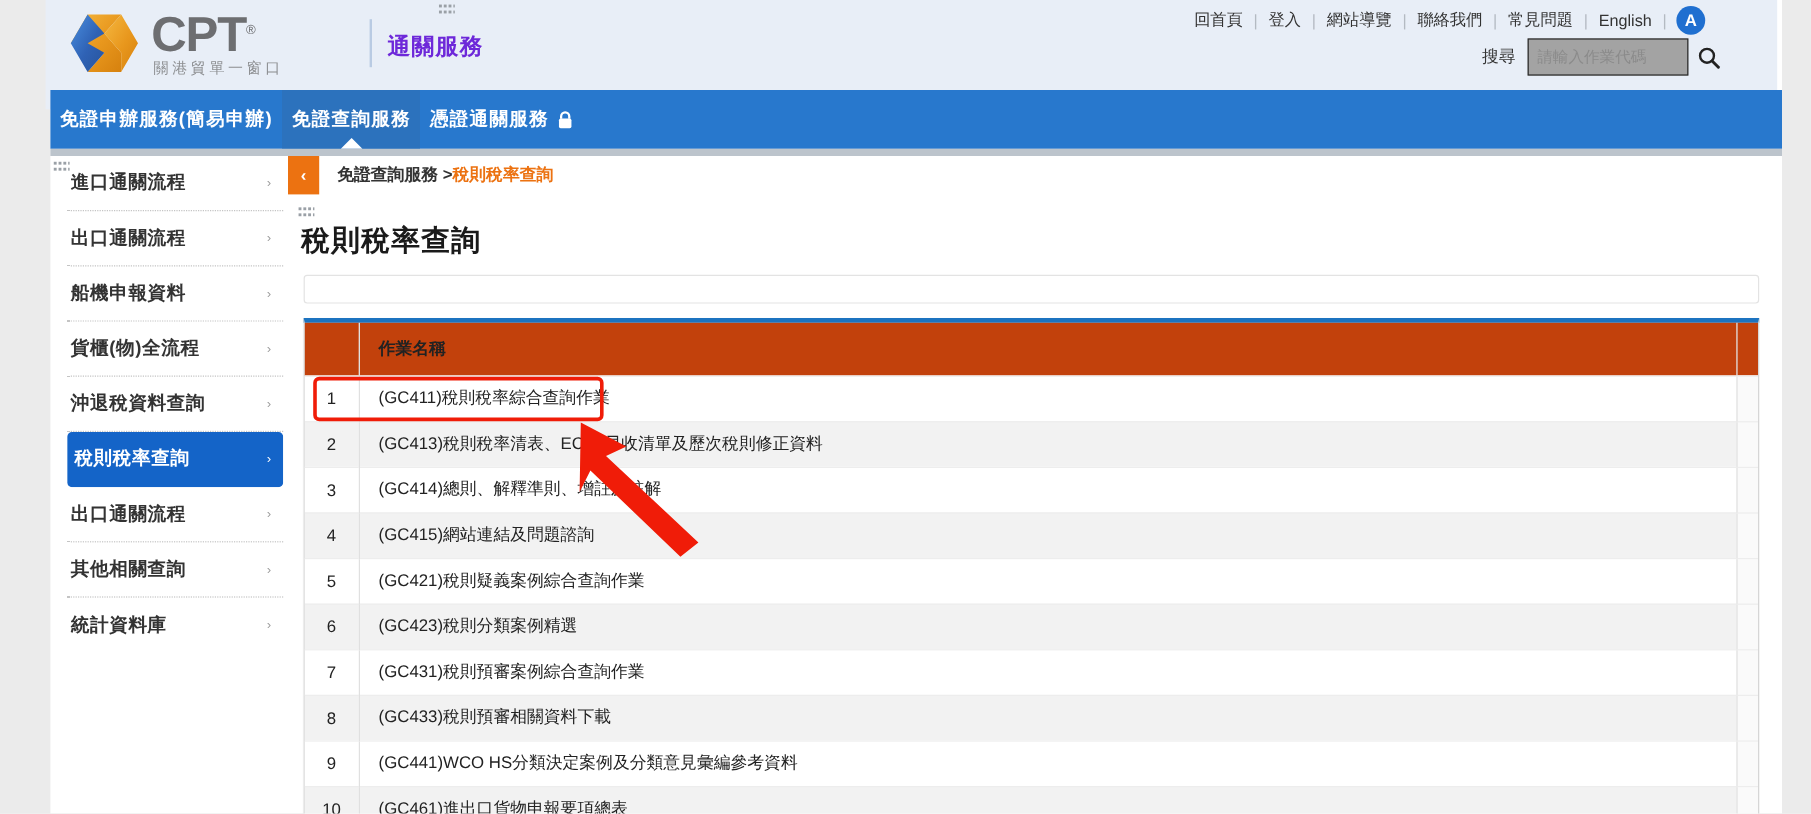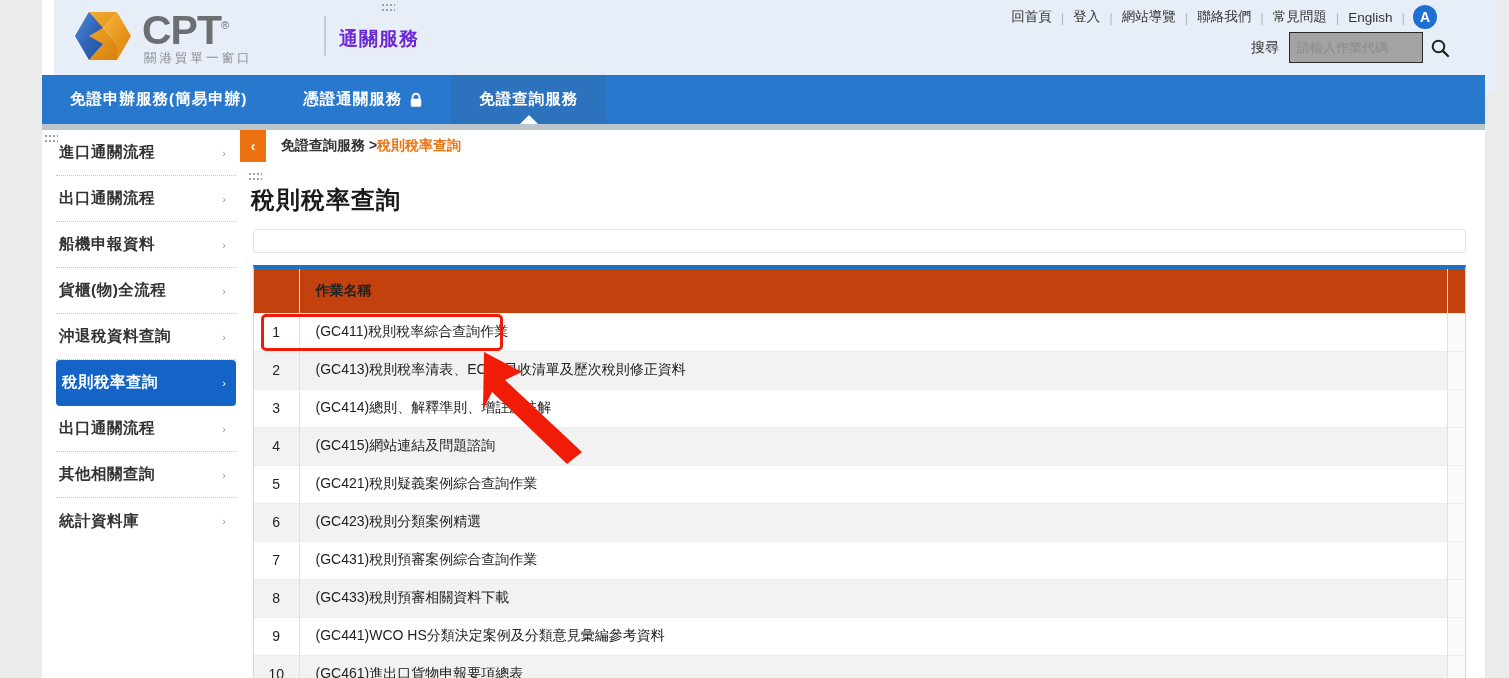--- a/index.html
+++ b/index.html
@@ -12,21 +12,21 @@
   #root { position:relative; width:1509px; height:678px; }
 
   
   .page {
     position:absolute; left:42px; top:0; width:1443px; height:678px;
     background:#ffffff;
   }
 
   
   .header {
-    position:absolute; left:54px; top:0; width:1443px; height:91px;
+    position:absolute; left:38px; top:0; width:1443px; height:91px;
     background:#e8eef7;
   }
   .logo-wrap { position:absolute; left:18px; top:6px; display:flex; align-items:center; }
   .logo-mark { width:62px; height:56px; position:relative; }
   .logo-text { margin-left:8px; }
   .cpt-word {
     font-size:41px; font-weight:bold; color:#6d6e71; letter-spacing:-1px;
     line-height:38px; position:relative; display:inline-block;
   }
   .cpt-reg { font-size:11px; vertical-align:super; font-weight:normal; }
@@ -79,21 +79,21 @@
     width:34px; height:31px; background:transparent; border:none; cursor:pointer;
     display:flex; align-items:center; justify-content:center;
   }
 
   
   .mainnav {
     position:absolute; left:42px; top:75px; width:1443px; height:49px;
     background:#2878cd; display:flex; align-items:center;
   }
   .navtab {
-    height:49px; display:flex; align-items:center; padding:0 28px;
+    height:49px; display:flex; align-items:center; padding:0 8px;
     color:#ffffff; font-size:15.5px; font-weight:bold; letter-spacing:1px;
     position:relative; cursor:pointer; white-space:nowrap;
   }
   .navtab.active { background:#2c72bd; }
   .navtab.active::after {
     content:""; position:absolute; left:50%; bottom:0; transform:translateX(-50%);
     border-left:9px solid transparent; border-right:9px solid transparent;
     border-bottom:9px solid #ffffff;
   }
   .lock-ico { margin-left:7px; display:inline-flex; }
@@ -239,32 +239,32 @@
           <line x1="12.8" y1="12.8" x2="18" y2="18" stroke="#222" stroke-width="2.4" stroke-linecap="round"></line>
         </svg>
       </button>
     </div>
   </div>
 
   <div class="mainnav">
     <div class="navtab">
       <span>免證申辦服務(簡易申辦)</span>
     </div>
+    <div class="navtab active">
+      <span>免證查詢服務</span>
+    </div>
     <div class="navtab">
       <span>憑證通關服務</span>
       <span class="lock-ico">
         <svg width="14" height="16" viewBox="0 0 14 16">
           <path d="M3.6 7V5.1a3.4 3.4 0 0 1 6.8 0V7" fill="none" stroke="#fff" stroke-width="1.9"></path>
           <rect x="1.8" y="6.8" width="10.4" height="8" rx="1.4" fill="#fff"></rect>
         </svg>
       </span>
     </div>
-    <div class="navtab active">
-      <span>免證查詢服務</span>
-    </div>
   </div>
   <div class="nav-underbar"></div>
 
   <div class="sidebar">
     <span class="dots-handle handle-side"></span>
 
     <div class="side-item">
       <span class="side-label">進口通關流程</span>
       <span class="side-chev">›</span>
     </div>

